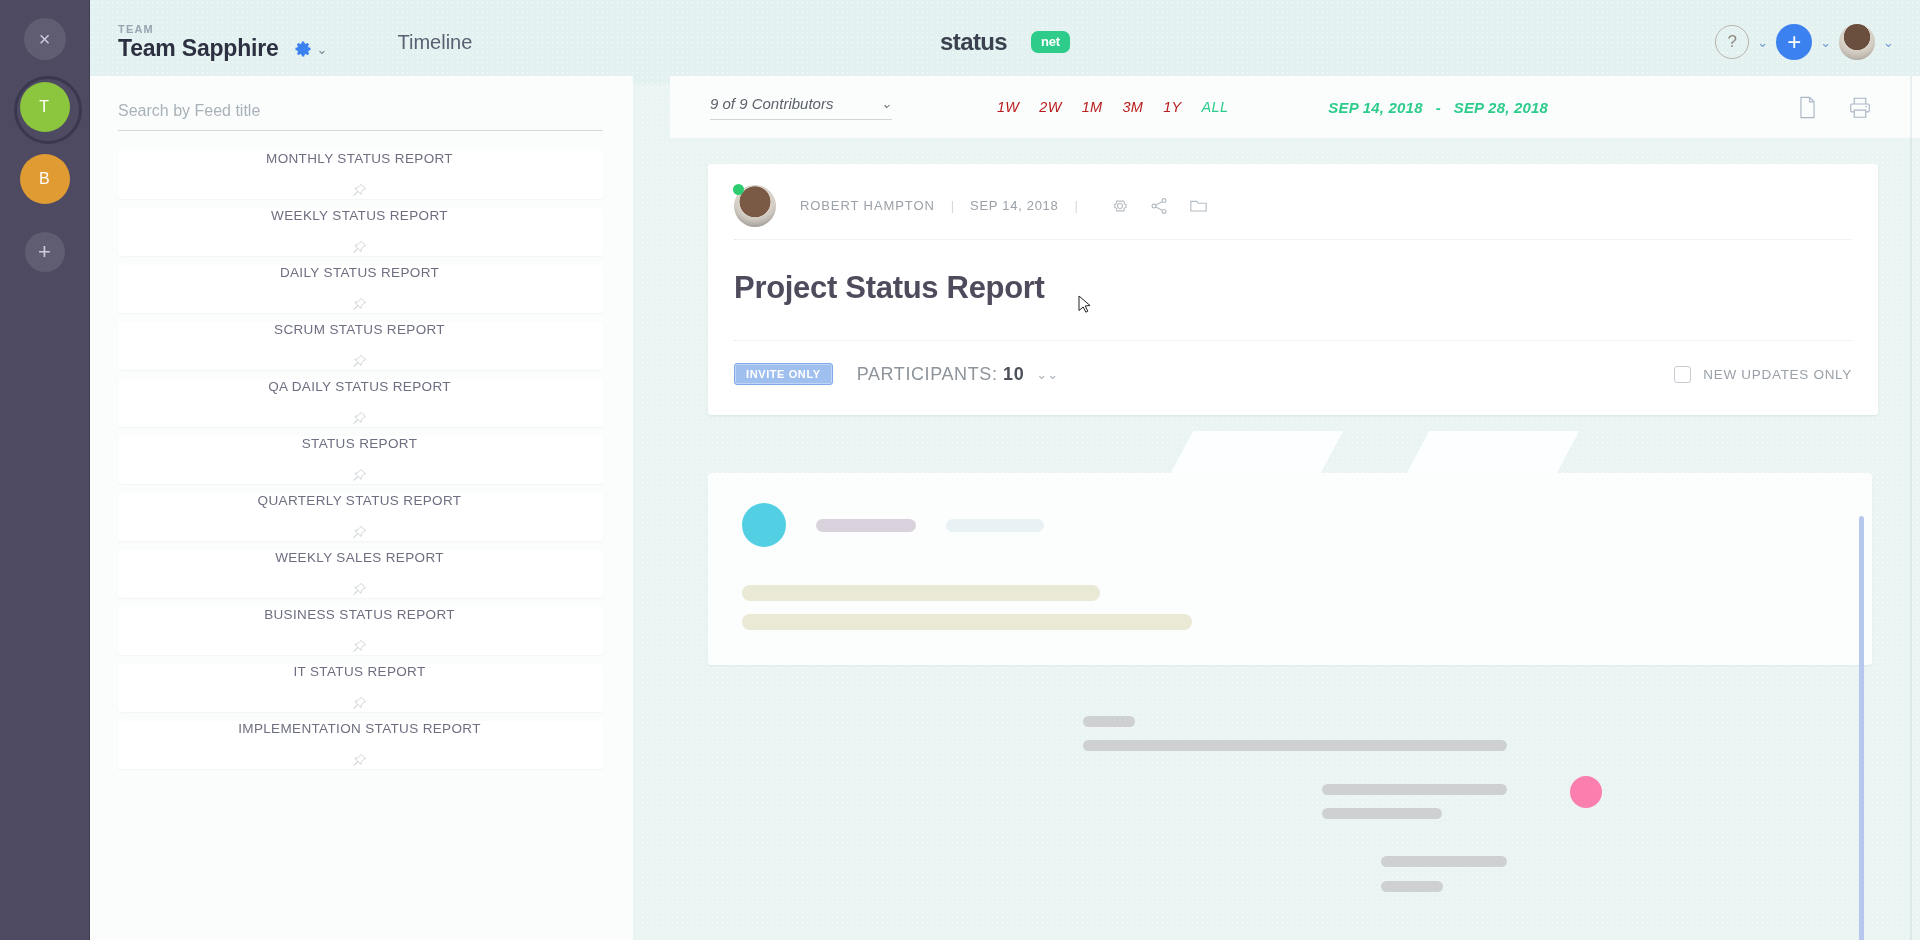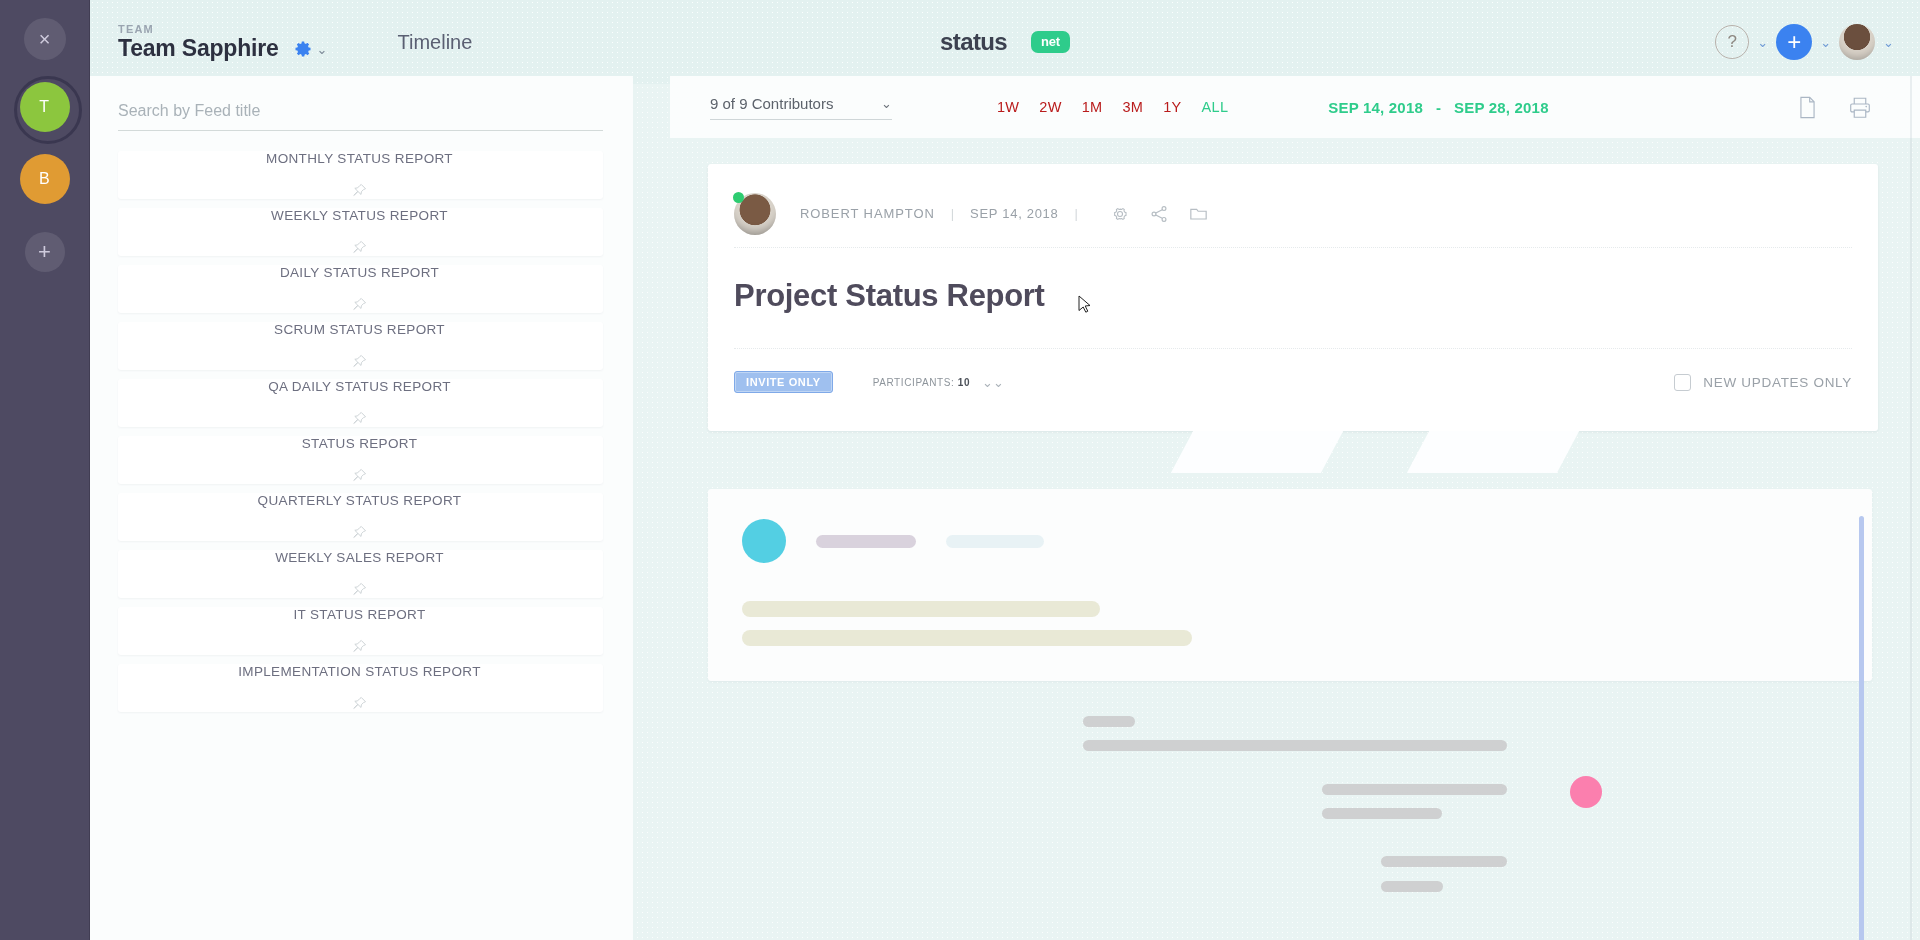--- a/index.html
+++ b/index.html
@@ -130,20 +130,21 @@
   }
   .pin-ic { color: #ccd2d6; display:flex; cursor:pointer; }
 
   
   #main { position: absolute; left: 670px; top: 76px; right: 0; bottom: 0; overflow: hidden; }
 
   .filterbar {
     height: 62px; display: flex; align-items: center;
     padding: 0 0 0 40px;
     background: #fbfdfd;
+    font-style: italic;
   }
   .contrib-sel { position: relative; width: 182px; }
   .contrib-inner {
     display: flex; align-items: center; justify-content: space-between;
     border-bottom: 1.5px solid #cfd6d8; padding-bottom: 7px; cursor: pointer;
   }
   .contrib-txt { font-size: 15px; color: #5c626b; }
   .contrib-chev { color: #6d737b; font-size: 13px; }
 
   .ranges { display: flex; gap: 20px; margin-left: 105px; }
@@ -155,21 +156,21 @@
   .dt-dash { color: #2ecc8b; font-size: 15px; font-weight: 700; }
 
   .bar-icons { margin-left: auto; margin-right: 48px; display: flex; gap: 30px; }
   .bar-ic { color: #aab6c4; cursor: pointer; display:flex; }
 
   
   .post-card {
     margin: 26px 42px 0 38px;
     background: #fff; border-radius: 3px;
     box-shadow: 0 1px 3px rgba(40,60,70,.07);
-    padding: 16px 26px;
+    padding: 8px 26px;
   }
   .post-meta { display: flex; align-items: center; height: 68px; border-bottom: 1px dotted #e6eaec; }
   .pm-avatar {
     width: 42px; height: 42px; border-radius: 50%; position: relative;
     background: radial-gradient(circle at 50% 40%, #7a5a44 0 46%, #d8d2c9 48% 100%);
     box-shadow: inset 0 -9px 9px -6px rgba(0,0,0,.3);
     flex: none;
   }
   .online-dot {
     position: absolute; left: -1px; top: -1px; width: 11px; height: 11px;
@@ -187,21 +188,21 @@
     border-bottom: 1px dotted #e6eaec;
   }
   .post-foot { height: 66px; display: flex; align-items: center; }
   .badge-invite {
     background: #9fc0ef; color: #fff; font-size: 11px; font-weight: 700;
     letter-spacing: .6px; padding: 4px 11px; border-radius: 3px;
     border: 1px solid #7fa9e8;
     box-shadow: inset 0 0 0 1px rgba(255,255,255,.35);
     cursor: pointer;
   }
-  .parts { margin-left: 40px; font-size: 10px; color: #8d949b; letter-spacing: .6px; }
+  .parts { margin-left: 24px; font-size: 18px; color: #8d949b; letter-spacing: .6px; }
   .parts b { color: #4c5159; font-weight: 700; }
   .parts-chev { margin-left: 12px; color: #aab2b9; font-size: 13px; cursor: pointer; }
   .nuo { margin-left: auto; display: flex; align-items: center; gap: 12px; cursor: pointer; }
   .nuo-box { width: 17px; height: 17px; border: 1.5px solid #c6ccd1; border-radius: 3px; }
   .nuo-txt { font-size: 13.5px; color: #9aa1a8; letter-spacing: .7px; }
 
   
   .sk-card {
     margin: 58px 48px 0 38px;
     background: #fcfdfd; border-radius: 3px;
@@ -341,20 +342,28 @@
       <div class="feed-item">
         <span class="feed-title">QUARTERLY STATUS REPORT</span>
         <span class="pin-ic">
             <svg width="17" height="17" viewBox="0 0 24 24" fill="none" stroke="currentColor" stroke-width="1.4">
               <path d="M14.5 3.5l6 6-2.6 1-3.2 3.2-.6 3.9-4.2-4.2L4 19l5.6-5.9-4.2-4.2 3.9-.6L12.5 5z"></path>
             </svg>
           </span>
       </div>
       <div class="feed-item">
         <span class="feed-title">WEEKLY SALES REPORT</span>
+        <span class="pin-ic">
+            <svg width="17" height="17" viewBox="0 0 24 24" fill="none" stroke="currentColor" stroke-width="1.4">
+              <path d="M14.5 3.5l6 6-2.6 1-3.2 3.2-.6 3.9-4.2-4.2L4 19l5.6-5.9-4.2-4.2 3.9-.6L12.5 5z"></path>
+            </svg>
+          </span>
+      </div>
+      <div class="feed-item">
+        <span class="feed-title">BUSINESS STATUS REPORT</span>
         <span class="pin-ic">
             <svg width="17" height="17" viewBox="0 0 24 24" fill="none" stroke="currentColor" stroke-width="1.4">
               <path d="M14.5 3.5l6 6-2.6 1-3.2 3.2-.6 3.9-4.2-4.2L4 19l5.6-5.9-4.2-4.2 3.9-.6L12.5 5z"></path>
             </svg>
           </span>
       </div>
       <div class="feed-item">
         <span class="feed-title">IT STATUS REPORT</span>
         <span class="pin-ic">
             <svg width="17" height="17" viewBox="0 0 24 24" fill="none" stroke="currentColor" stroke-width="1.4">

